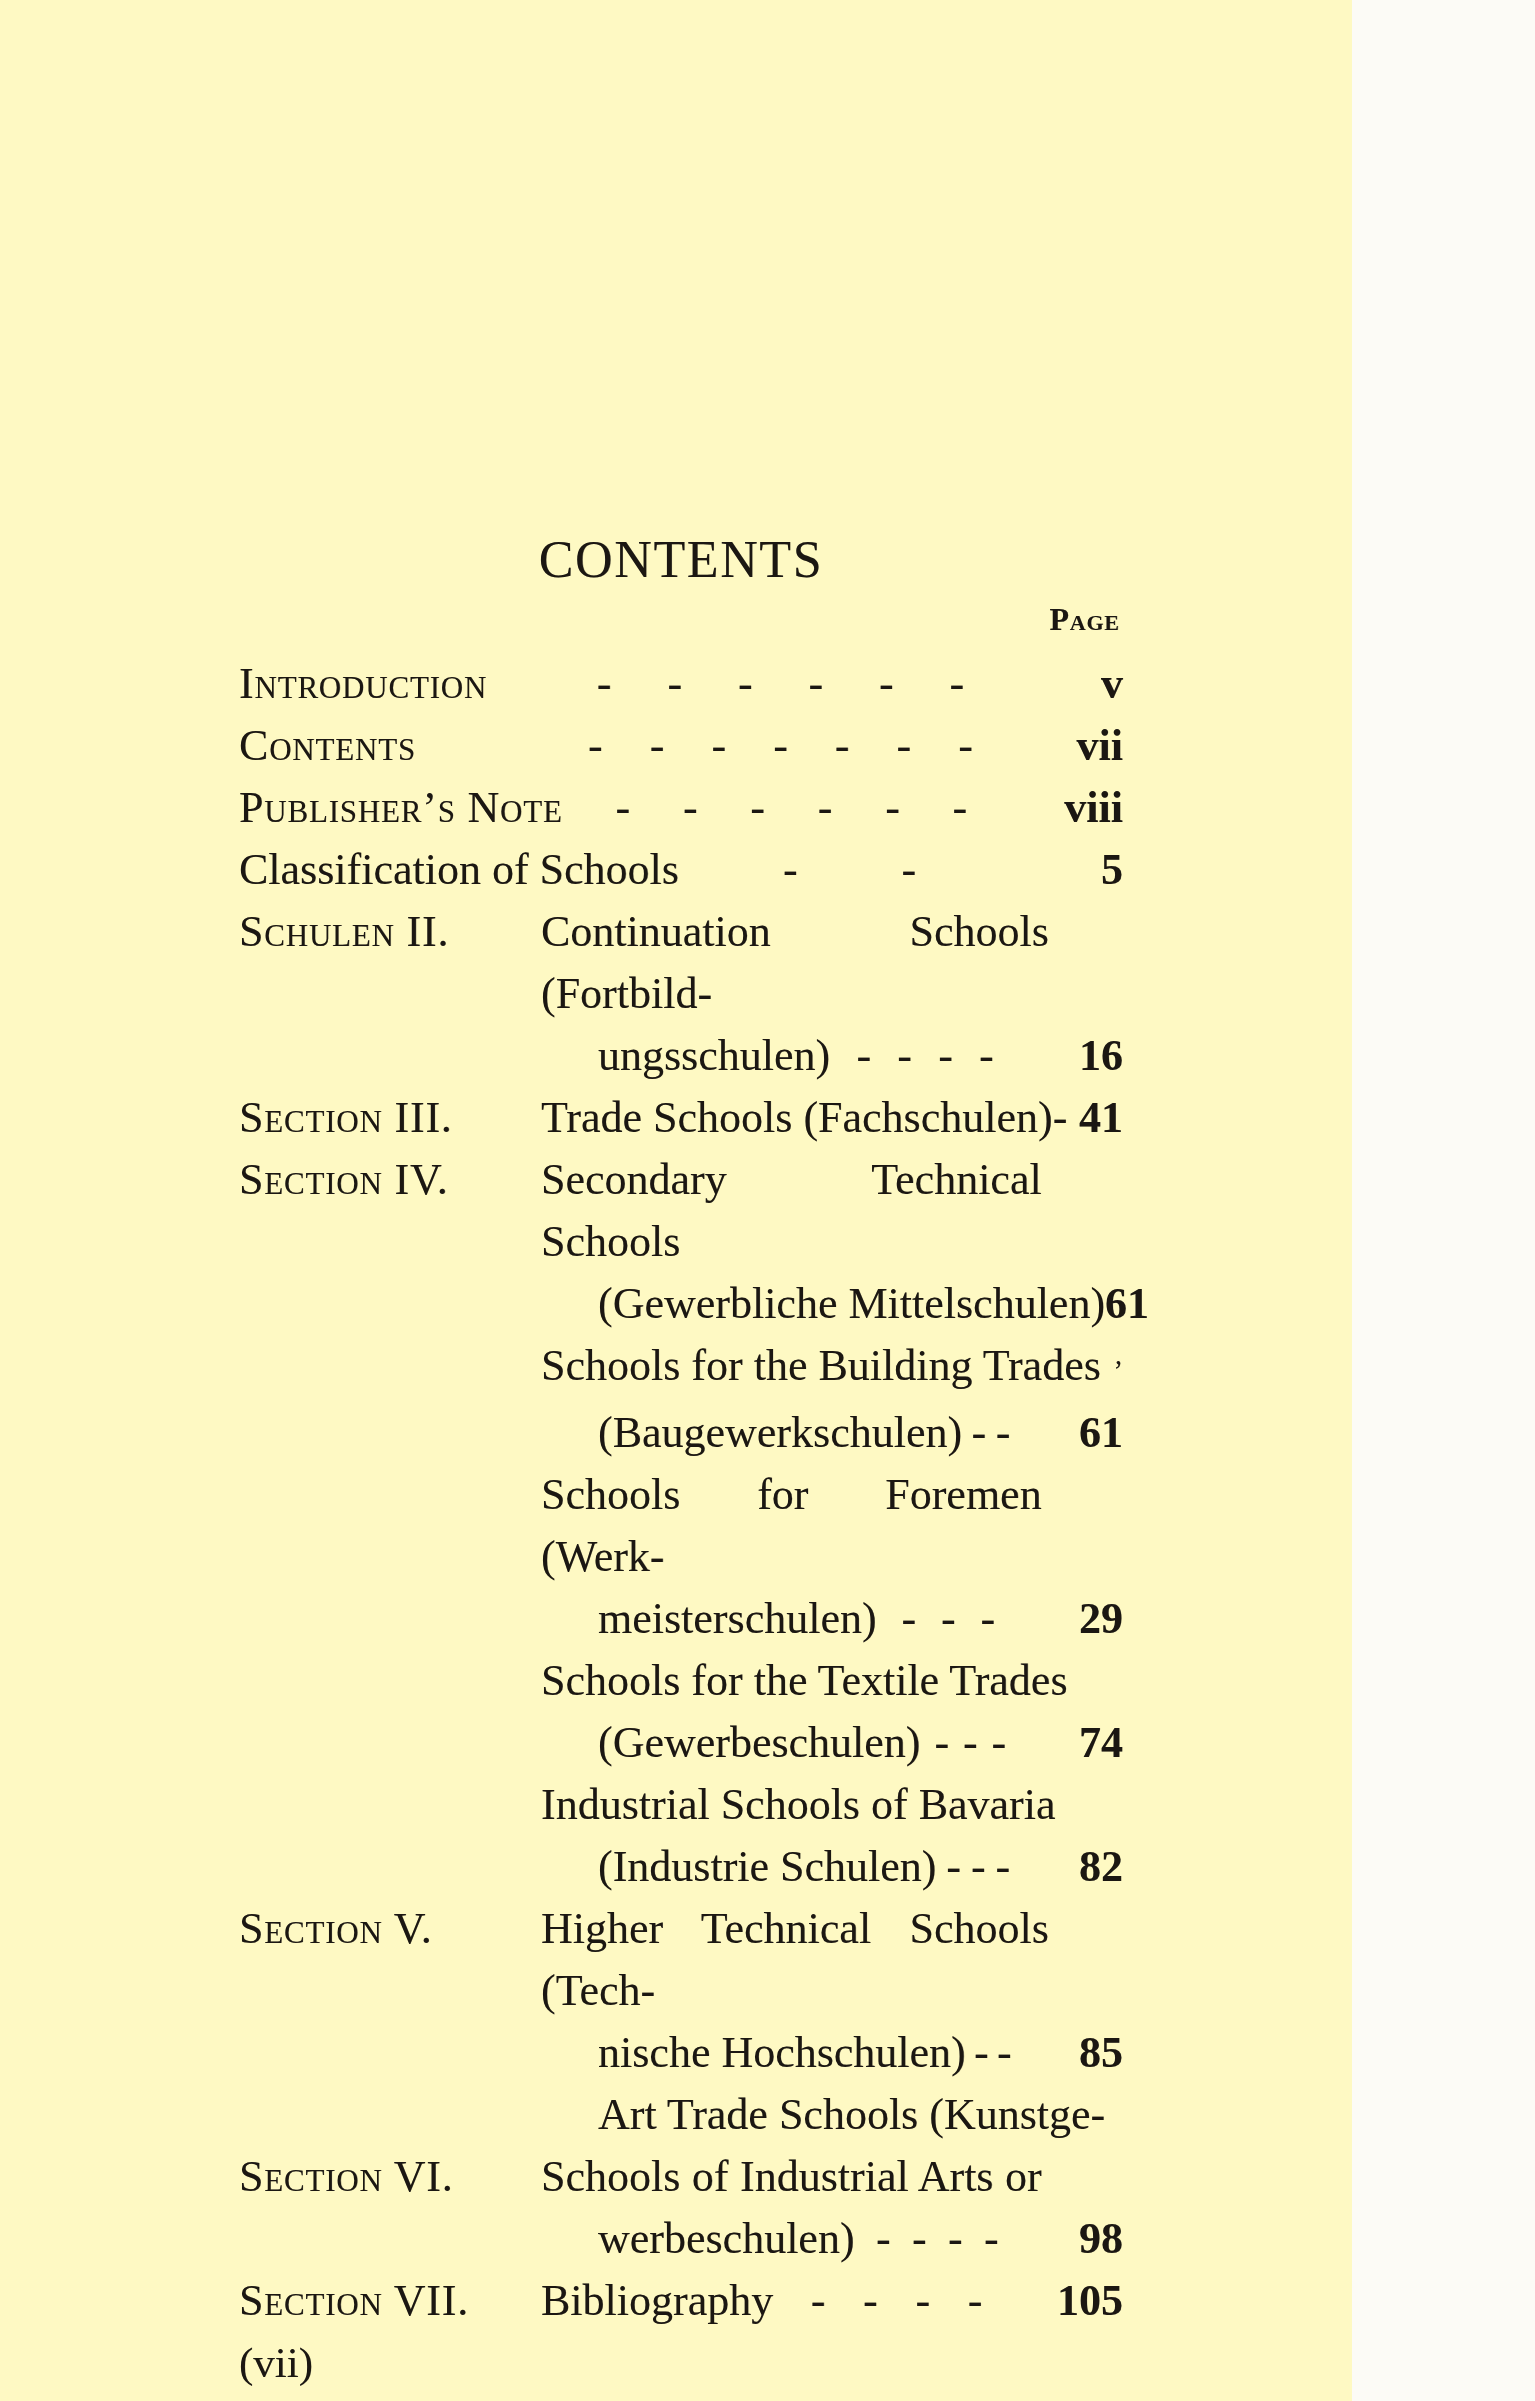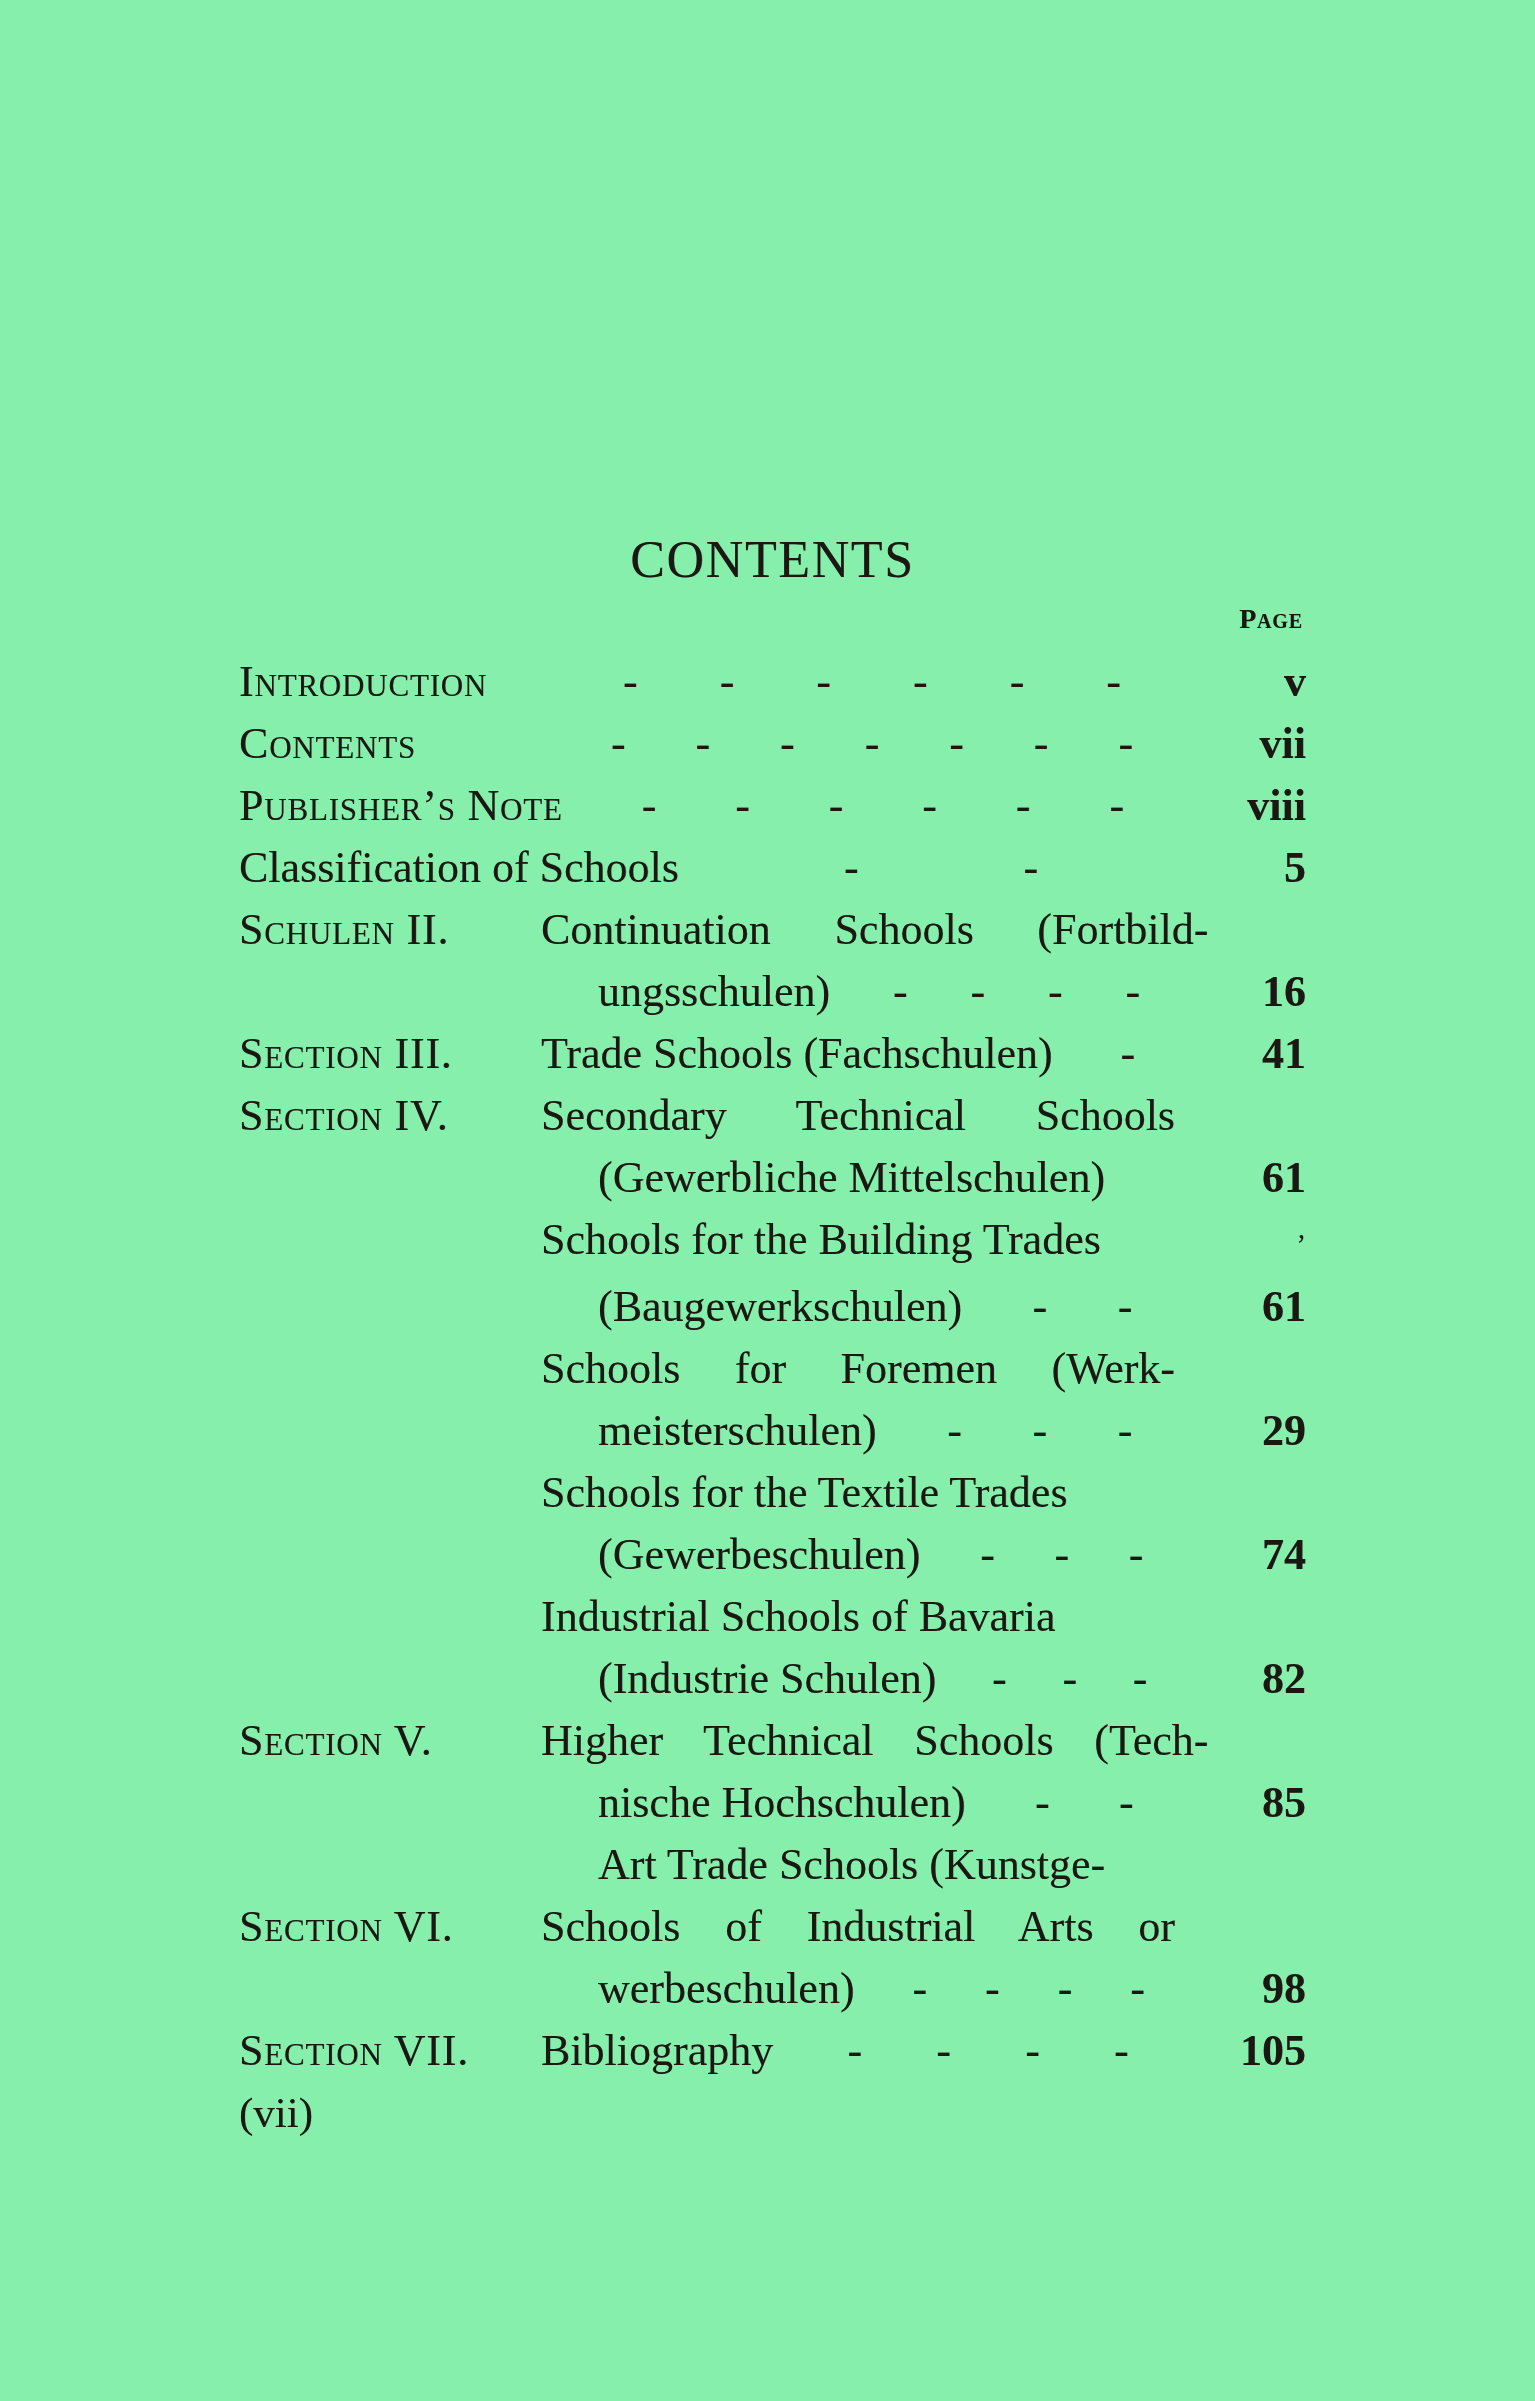--- a/index.html
+++ b/index.html
@@ -8,23 +8,23 @@
     background: #fcfbf6;
   }
   body {
     width: 1535px;
     height: 2401px;
     overflow: hidden;
     font-family: "Liberation Serif", "DejaVu Serif", serif;
     color: #1b1712;
   }
   .sheet {
-    width: 1535px;
+    width: 1352px;
     height: 2401px;
-    background: #86efac;
+    background: #fef9c3;
   }
   .content {
     padding: 528px 229px 0 239px;
     text-shadow: 0.3px 0.3px 0 rgba(27,23,18,0.38);
   }
   .title {
     margin: 0;
     font-size: 52px;
     font-weight: 400;
     text-align: center;
@@ -32,21 +32,21 @@
     line-height: 63px;
   }
   .page-header-row {
     text-align: right;
     margin-top: 9.5px;
     line-height: 36px;
     padding-right: 3.2px;
   }
   .page-header {
     font-variant: small-caps;
-    font-size: 28px;
+    font-size: 32px;
     font-weight: 700;
     letter-spacing: 0.8px;
   }
   .rows {
     margin-top: 9px;
   }
   .row {
     display: flex;
     align-items: baseline;
     line-height: 62px;

